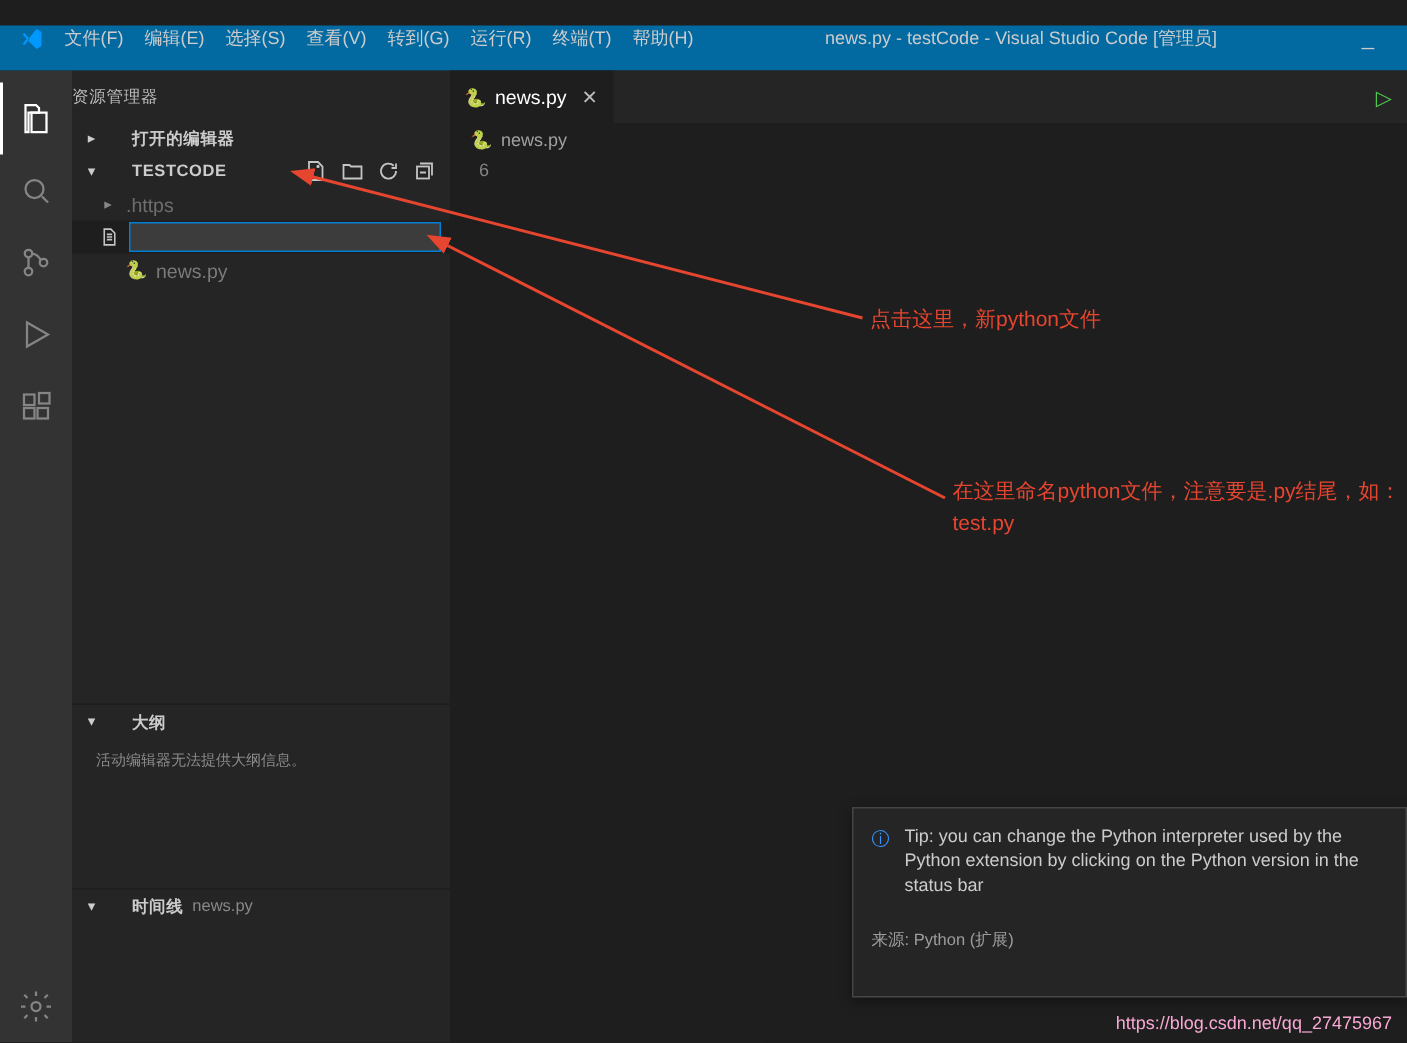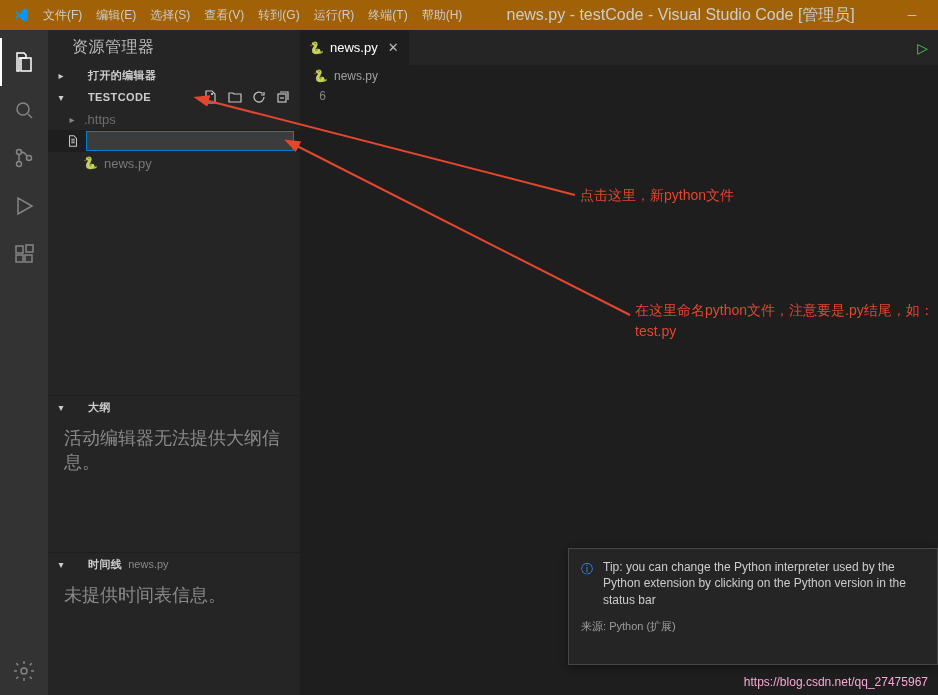--- a/index.html
+++ b/index.html
@@ -1,71 +1,71 @@
 <!DOCTYPE html>
 <html><head>
 <meta charset="utf-8">
 <style>
   * { box-sizing: border-box; margin: 0; padding: 0; }
   html, body { width: 938px; height: 695px; overflow: hidden; font-family: "Segoe UI", "Microsoft YaHei", sans-serif; font-size: 13px; background: #1e1e1e; color: #cccccc; }
   .root { display: flex; flex-direction: column; width: 100%; height: 100%; position: relative; }
   
-  .titlebar { height: 30px; background: #a16207; display: flex; align-items: center; color: #cccccc; padding: 0 6px; font-size: 12px; }
+  .titlebar { height: 30px; background: #0369a1; display: flex; color: #cccccc; padding: 0 6px; font-size: 12px; margin-top: 17px; }
   .titlebar .logo { width: 18px; height: 18px; margin: 0 6px; display:flex; align-items:center; justify-content:center; }
   .titlebar .logo svg { width:16px; height:16px; }
   .menu-item { padding: 0 7px; cursor: default; white-space: nowrap; }
-  .titlebar .title-center { flex: 1; text-align: center; color: #cccccc; font-size: 16px; overflow:hidden; text-overflow:ellipsis; white-space:nowrap; padding:0 10px;}
+  .titlebar .title-center { flex: 1; text-align: center; color: #cccccc; font-size: 12px; overflow:hidden; text-overflow:ellipsis; white-space:nowrap; padding:0 10px;}
   .win-controls { display: flex; gap: 0; }
   .win-ctrl { width: 40px; height: 30px; display:flex; align-items:center; justify-content:center; color:#ccc; }
   
   .body-row { flex: 1; display: flex; overflow: hidden; }
   .activitybar { width: 48px; background: #333333; display: flex; flex-direction: column; align-items: center; padding-top: 8px; }
   .act-item { width: 48px; height: 48px; display:flex; align-items:center; justify-content:center; color:#858585; position:relative; }
   .act-item.active { color:#ffffff; }
   .act-item.active::before { content:""; position:absolute; left:0; top:0; bottom:0; width:2px; background:#fff; }
   .act-spacer { flex:1; }
   .sidebar { width: 252px; background: #252526; display:flex; flex-direction:column; color:#ccc; }
-  .sidebar-title { height: 34px; display:flex; align-items:center; padding:0 24px; color:#bbb; font-size:16px; letter-spacing:0.5px; }
+  .sidebar-title { height: 34px; display:flex; align-items:center; padding:0 0; color:#bbb; font-size:11px; letter-spacing:0.5px; }
   .section { display:flex; flex-direction:column; }
   .section-header { height: 22px; display:flex; align-items:center; padding:0 4px 0 6px; font-size:11px; color:#ccc; cursor:default; }
   .section-header .chev { width:14px; display:inline-flex; justify-content:center; color:#ccc; font-size:10px;}
   .section-header .hdr-label { font-weight:700; letter-spacing:0.4px;margin-left:20px; }
   .section-header .hdr-sub { margin-left:6px; color:#888; font-size:11px; }
   .section-header .spacer { flex:1; }
   .hdr-actions { display:flex; gap:6px; padding-right:4px; }
   .hdr-icon { width:18px; height:18px; display:flex; align-items:center; justify-content:center; color:#c5c5c5; }
   .tree { padding: 0; }
   .tree-row { height:22px; display:flex; align-items:center; padding-left:18px; font-size:13px; color:#ccc; gap:6px;}
   .tree-row.dim { color:#6e6e6e; }
   .tree-row .tw { width:12px; display:inline-flex; justify-content:center; font-size:10px; color:#888;}
   .tree-row.input-row { background:#1e1e1e; padding-left:18px; }
   .tree-row.input-row .file-ico { color:#c5c5c5; }
   .tree-row.input-row input { flex:1; background:#3c3c3c; border:1px solid #007fd4; color:#ccc; font-size:13px; height:20px; padding:0 4px; outline:none; margin-right:6px;}
   .tree-row.dimrow { color:#7a7a7a; }
   .file-ico { width:14px; height:14px; display:inline-flex; align-items:center; justify-content:center; }
   .py-ico { color:#4b8bbe; font-size:12px; }
   .section.outline, .section.timeline { border-top:1px solid #1e1e1e; }
   .section.outline { margin-top:auto; }
-  .section .section-body-text { padding:8px 16px; color:#8a8a8a; font-size:18px; }
+  .section .section-body-text { padding:8px 16px; color:#8a8a8a; font-size:10px; }
   .editor-area { flex:1; background:#1e1e1e; display:flex; flex-direction:column; position:relative; }
   .tabbar { height:35px; background:#252526; display:flex; align-items:stretch; }
   .tab { display:flex; align-items:center; background:#1e1e1e; padding:0 10px; gap:6px; color:#fff; font-size:13px; border-right:1px solid #252526; }
   .tab .close { color:#bbb; font-size:13px; margin-left:4px; }
   .tabbar .tab-rest { flex:1; }
   .tab-actions { display:flex; align-items:center; padding:0 10px; gap:10px; }
   .play { color:#4ec94e; font-size:14px; }
   .breadcrumb { height:22px; display:flex; align-items:center; padding:0 14px; gap:6px; color:#a0a0a0; font-size:12px; }
   .gutter { position:absolute; top:57px; left:0; width:36px; text-align:right; color:#858585; font-size:12px; line-height:18px; padding-right:10px;}
   .annotations { position:absolute; inset:0; pointer-events:none; }
   .anno-text { position:absolute; color:#e6452f; font-size:14px; line-height:1.5; }
   .notif { position:absolute; right:0; bottom:30px; width:370px; background:#252526; color:#ccc; border:1px solid #454545; box-shadow:0 2px 8px rgba(0,0,0,.4); padding:10px 12px 30px 12px; font-size:12px; }
   .notif .n-row { display:flex; gap:8px; }
   .notif .n-icon { color:#3794ff; flex:0 0 14px; margin-top:2px; }
   .notif .n-text { flex:1; line-height:1.4; }
-  .notif .n-src { margin-top:10px; color:#9d9d9d; font-size:11px; }
+  .notif .n-src { margin-top:20px; color:#9d9d9d; font-size:11px; }
   .watermark { position:absolute; right:10px; bottom:6px; color:#f9a8d4; font-size:12px; }
   svg.arrow { position:absolute; overflow:visible; }
 </style>
 </head>
 <body>
 
 <div class="root">
 
   <div class="titlebar">
     <span class="logo">
@@ -203,21 +203,20 @@
         <div class="section-body-text">活动编辑器无法提供大纲信息。</div>
         <div style="height:70px"></div>
       </div>
 
       <div class="section timeline">
         <div class="section-header">
           <span class="chev">▾</span>
           <span class="hdr-label">时间线</span>
           <span class="hdr-sub">news.py</span>
         </div>
-        <div class="section-body-text">未提供时间表信息。</div>
         <div style="height:80px"></div>
       </div>
     </div>
 
     <div class="editor-area">
       <div class="tabbar">
         <div class="tab">
           <span class="file-ico py-ico">🐍</span>
           <span>news.py</span>
           <span class="close">✕</span>

